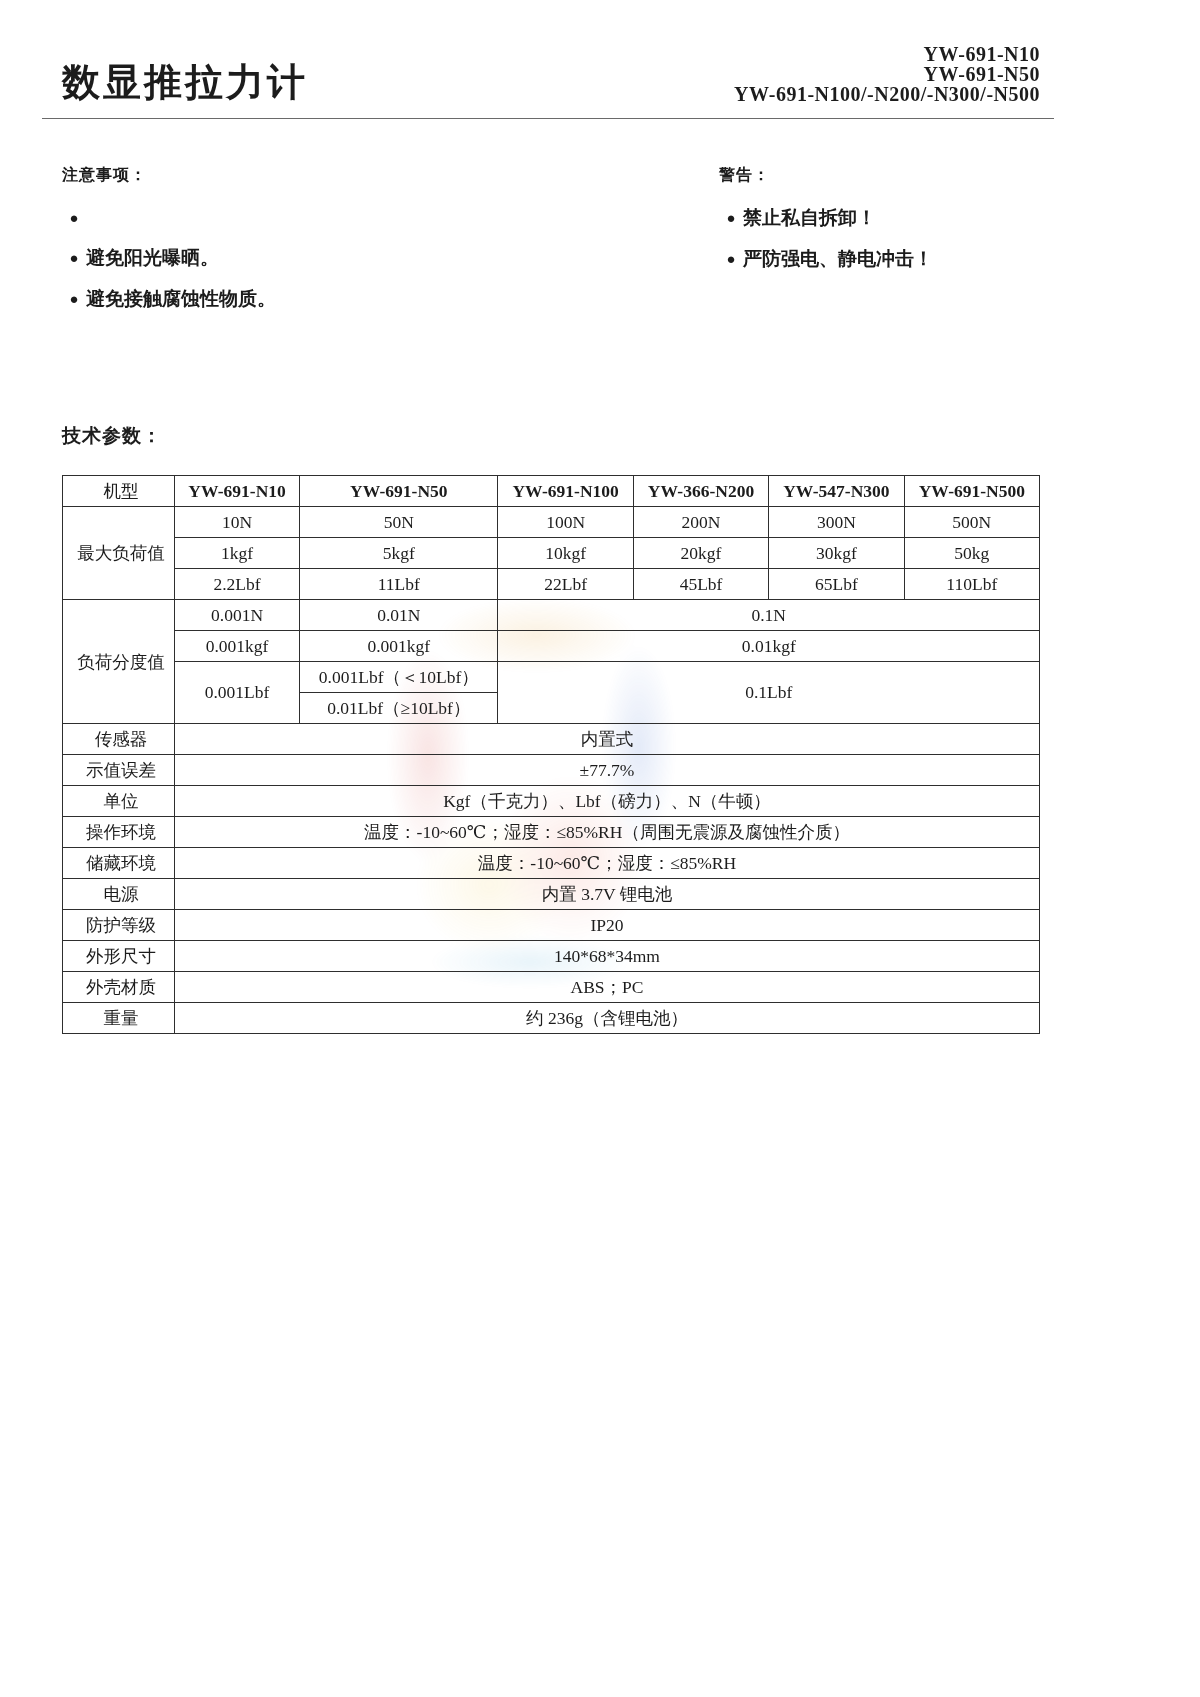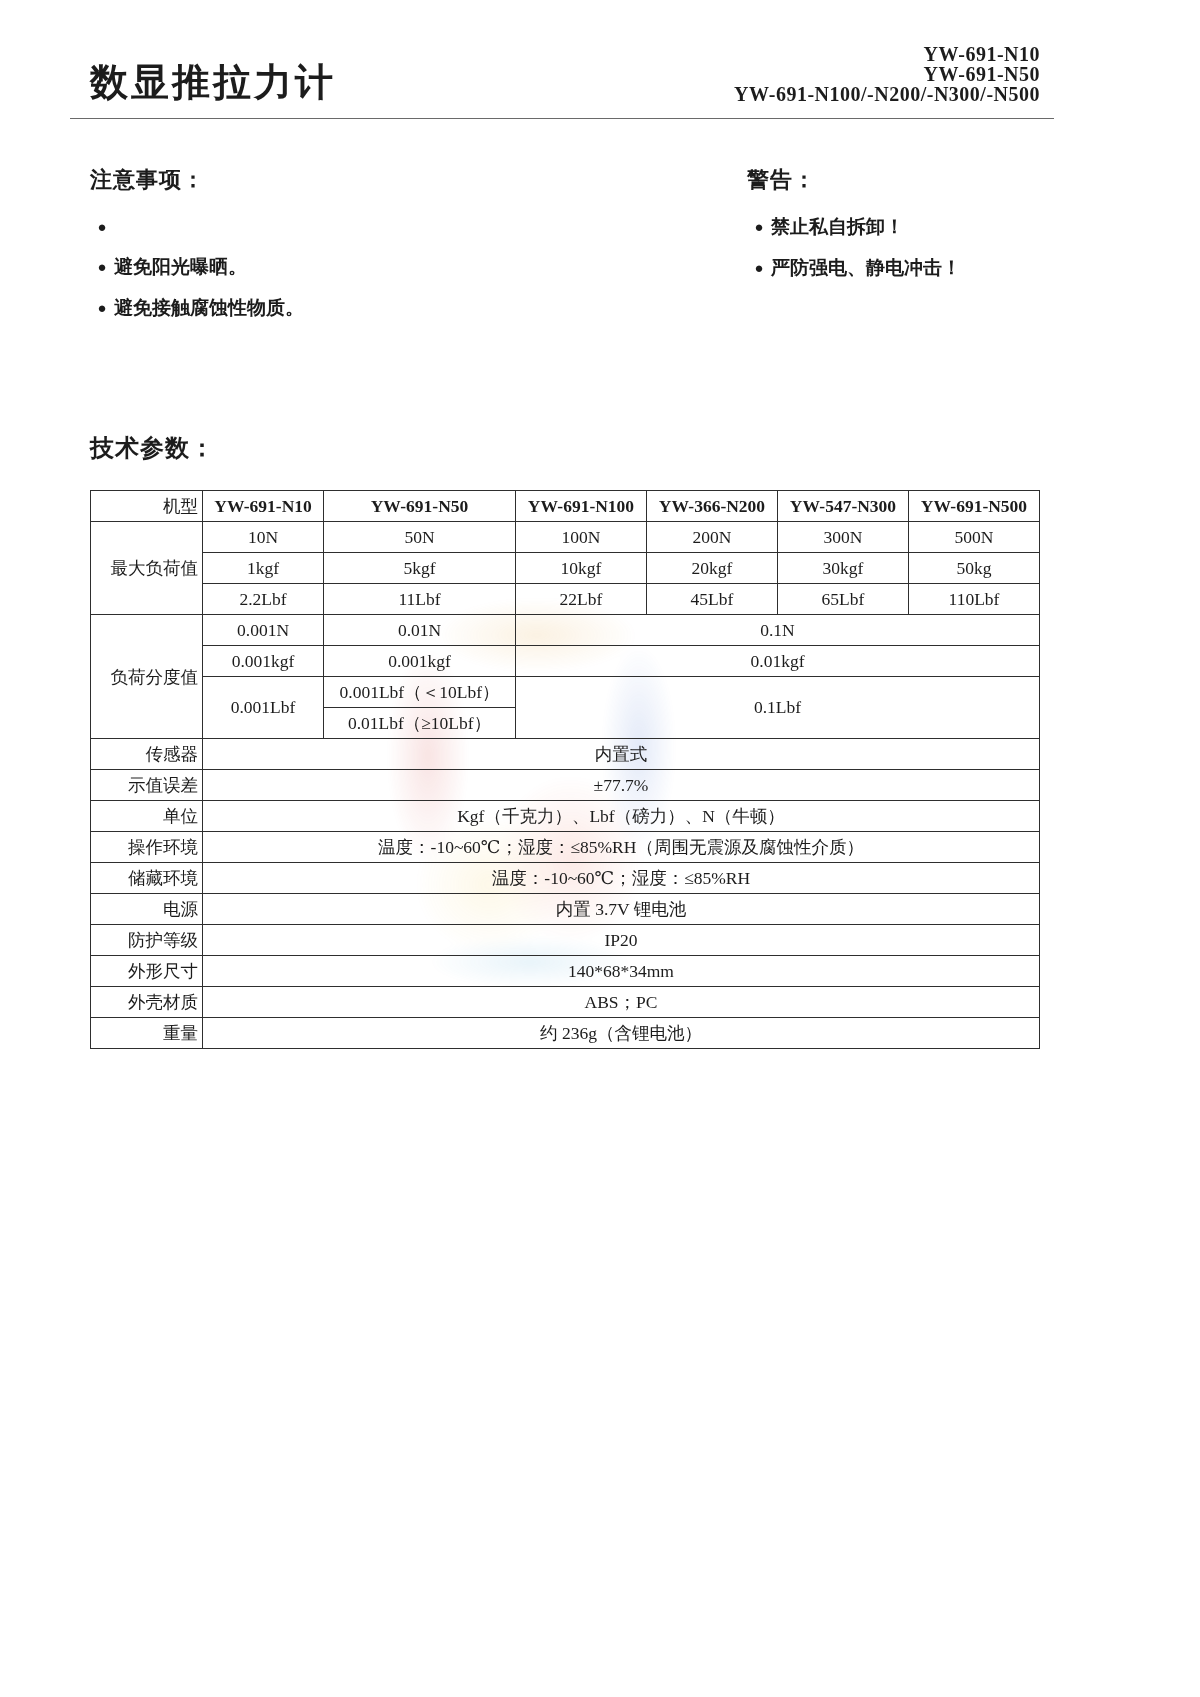--- a/index.html
+++ b/index.html
@@ -5,21 +5,20 @@
   * { box-sizing: border-box; }
   html, body { margin: 0; padding: 0; background: #ffffff; }
   .page {
     position: relative;
     width: 1200px;
     height: 1368px;
     background: #ffffff;
     overflow: hidden;
     font-family: "Liberation Serif", "DejaVu Serif", serif;
     color: #1c1c1c;
-    padding-left: 28px;
   }
   .content {
     position: relative;
     z-index: 1;
     margin: 0 160px 0 62px; 
   }
   
   .doc-header {
     display: flex;
     justify-content: space-between;
@@ -44,57 +43,57 @@
     border: none;
     border-top: 1.5px solid #6a6a6a;
     margin: 14px -14px 0 -20px;
   }
   
   .columns { display: flex; margin-top: 46px; }
   .notes-col { flex: 0 0 633px; }
   .warn-col { flex: 1; margin-left: 24px; }
   .section-heading {
     margin: 0;
-    font-size: 22px;
+    font-size: 16px;
     font-weight: bold;
     letter-spacing: 1px;
   }
   .bullet-list { list-style: none; margin: 20px 0 0 0; padding: 0; }
   .bullet-list li {
     display: flex;
     align-items: flex-start;
     margin: 0 0 16px 0;
     font-size: 19px;
     font-weight: 600;
     line-height: 1.3;
   }
   .bullet-dot {
     flex: 0 0 24px;
     text-align: center;
     font-size: 15px;
     line-height: 24px;
   }
   
-  .specs-heading { margin: 96px 0 0 0; font-size: 24px; font-weight: bold; letter-spacing: 1px; }
+  .specs-heading { margin: 96px 0 0 0; font-size: 19px; font-weight: bold; letter-spacing: 1px; }
   table.specs {
     border-collapse: collapse;
     width: 100%;
     margin-top: 26px;
     font-size: 17.5px;
     background: transparent;
   }
   .specs td {
     border: 1px solid #2e2e2e;
     height: 31px;
     text-align: center;
     padding: 2px 4px;
     font-weight: normal;
   }
   .specs td.label {
-    text-align: right;
+    text-align: center;
     padding-left: 9px;
   }
   .specs tr.head td.model { font-weight: bold; }
   .specs col.c-label { width: 112px; }
   
   .page-footer {
     position: absolute;
     left: 62px;
     width: 978px;
     top: 1548px;

